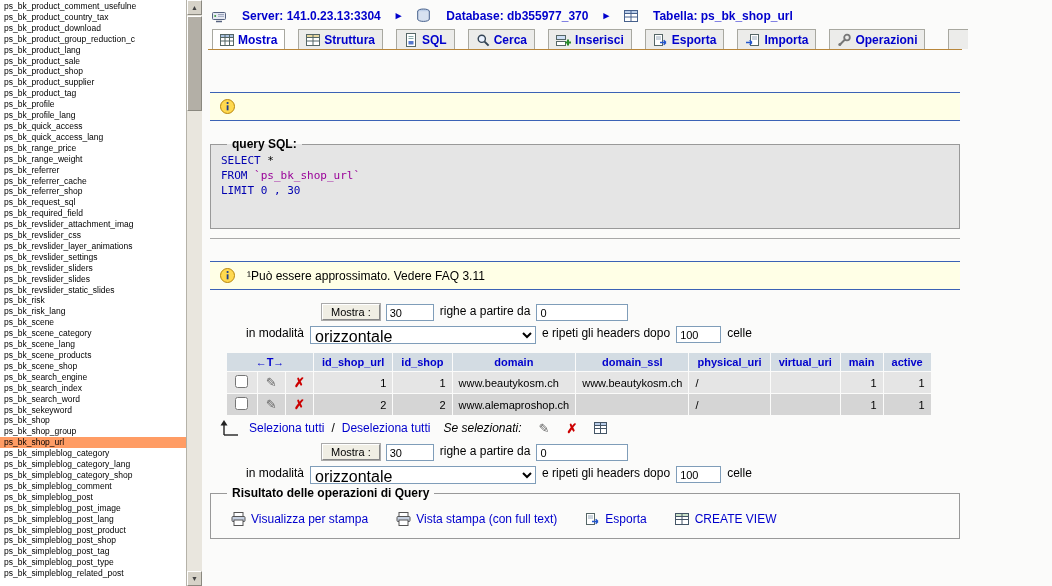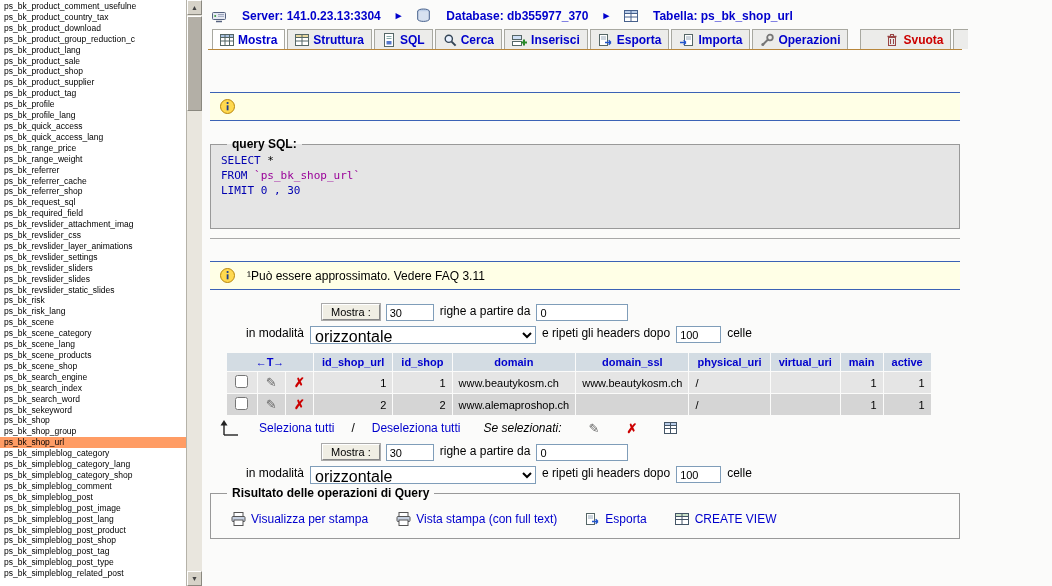--- a/index.html
+++ b/index.html
@@ -24,21 +24,21 @@
   .scroll-btn.down { margin-top:auto; }
 
   
   .main { flex:1; background:#FBFBFA; padding:0 6px; overflow:hidden; }
   a, .link { color:#0000CC; text-decoration:none; cursor:pointer; }
 
   .breadcrumb { padding:8px 0 3px 4px; font-size:12px; font-weight:bold; color:#0000CC;
                 display:flex; align-items:center; gap:15px; }
   .crumb-sep { color:#0000CC; font-size:11px; }
 
-  .tabbar { display:flex; align-items:flex-end; gap:2px; padding:3px 0 0 4px;
+  .tabbar { display:flex; align-items:flex-end; gap:13px; padding:3px 0 0 4px;
             border-bottom:1px solid #B8863B; }
   .tab { display:inline-flex; align-items:center; gap:4px; padding:3px 7px 2px;
          background:#ECECEA; border:1px solid #A8A8A0; border-bottom:none;
          font-size:12px; font-weight:bold; color:#0000CC; cursor:pointer; white-space:nowrap; }
   .tab.active { background:#FFFFFF; }
   .tab.danger { color:#CC0000;padding-left:24px; }
   .tab.gap { margin-left:10px; }
 
   .content { padding:0 2px; }
 
@@ -78,21 +78,21 @@
   table.results td { font-size:11px; padding:3px 6px; white-space:nowrap; }
   tr.row-odd td { background:#E5E5E5; }
   tr.row-even td { background:#D5D5D5; }
   td.cell-num { text-align:right; }
   td.cell-act { text-align:center; padding:1px 4px; }
   .pencil { color:#666; font-size:13px; cursor:pointer; }
   .xdel { color:#CC0000; font-weight:bold; font-size:13px; cursor:pointer; }
   th.th-toggle { min-width:86px; }
   input[type=checkbox] { width:13px; height:13px; }
 
-  .select-row { display:flex; align-items:center; gap:17px; margin:2px 0 0 8px; font-size:12px; }
+  .select-row { display:flex; align-items:center; gap:7px; margin:2px 0 0 8px; font-size:12px; }
   .with-sel { font-style:italic; margin-left:6px; }
   .select-row .pencil, .select-row .xdel { margin-left:10px; }
 
   .resultops { margin-top:2px; padding:4px 10px 12px; background:transparent; }
   .ops-links { display:flex; align-items:center; gap:28px; margin:8px 0 0 10px; font-size:12px; }
   .ops-link { display:flex; align-items:center; gap:5px; color:#0000CC; cursor:pointer; }
 
   .icon { display:inline-flex; flex:none; }
   .info-badge { width:15px; height:15px; flex:none; }
 </style>

